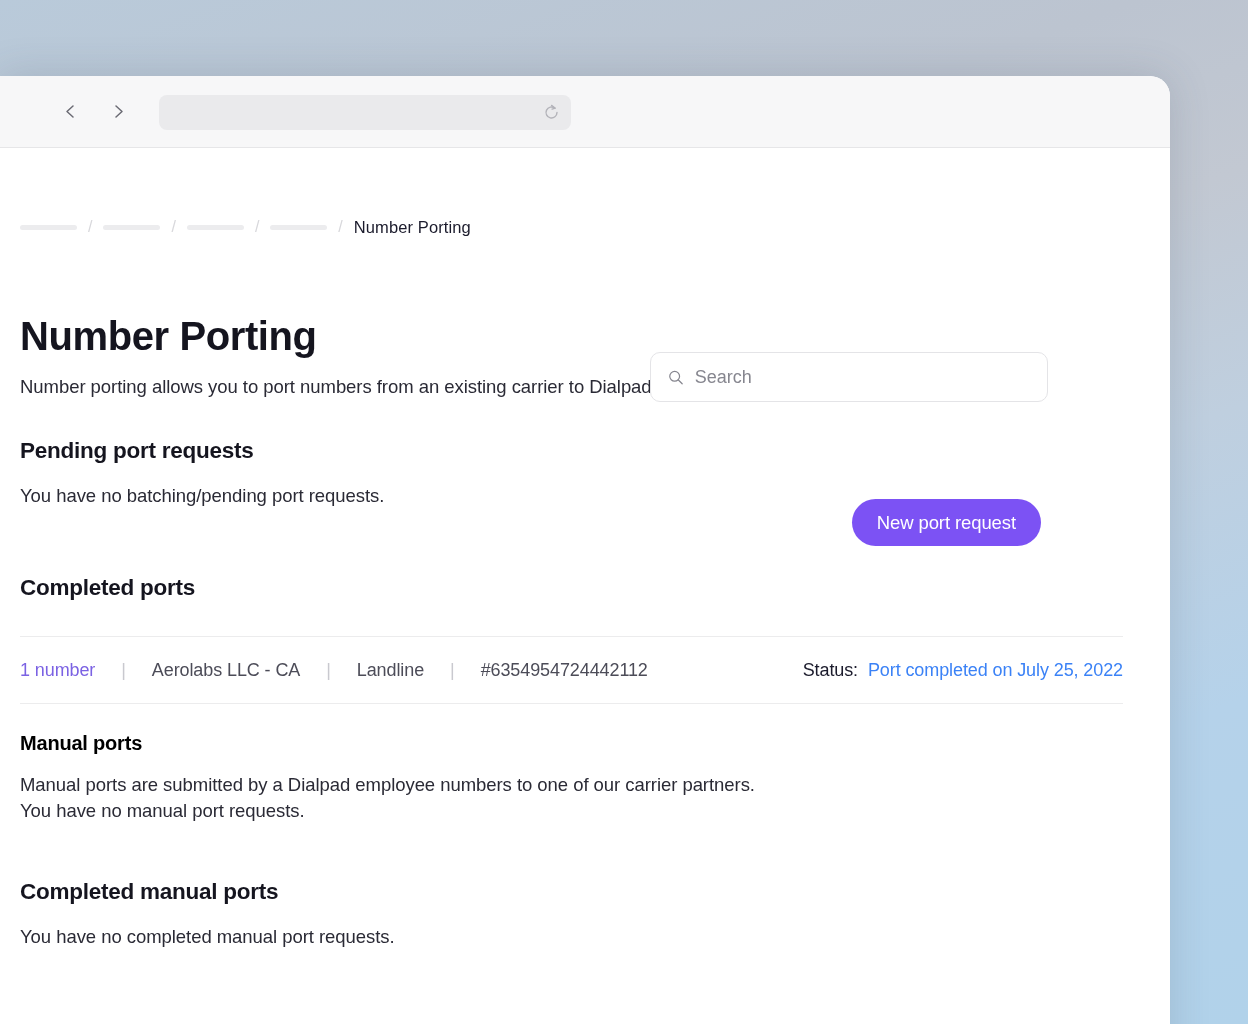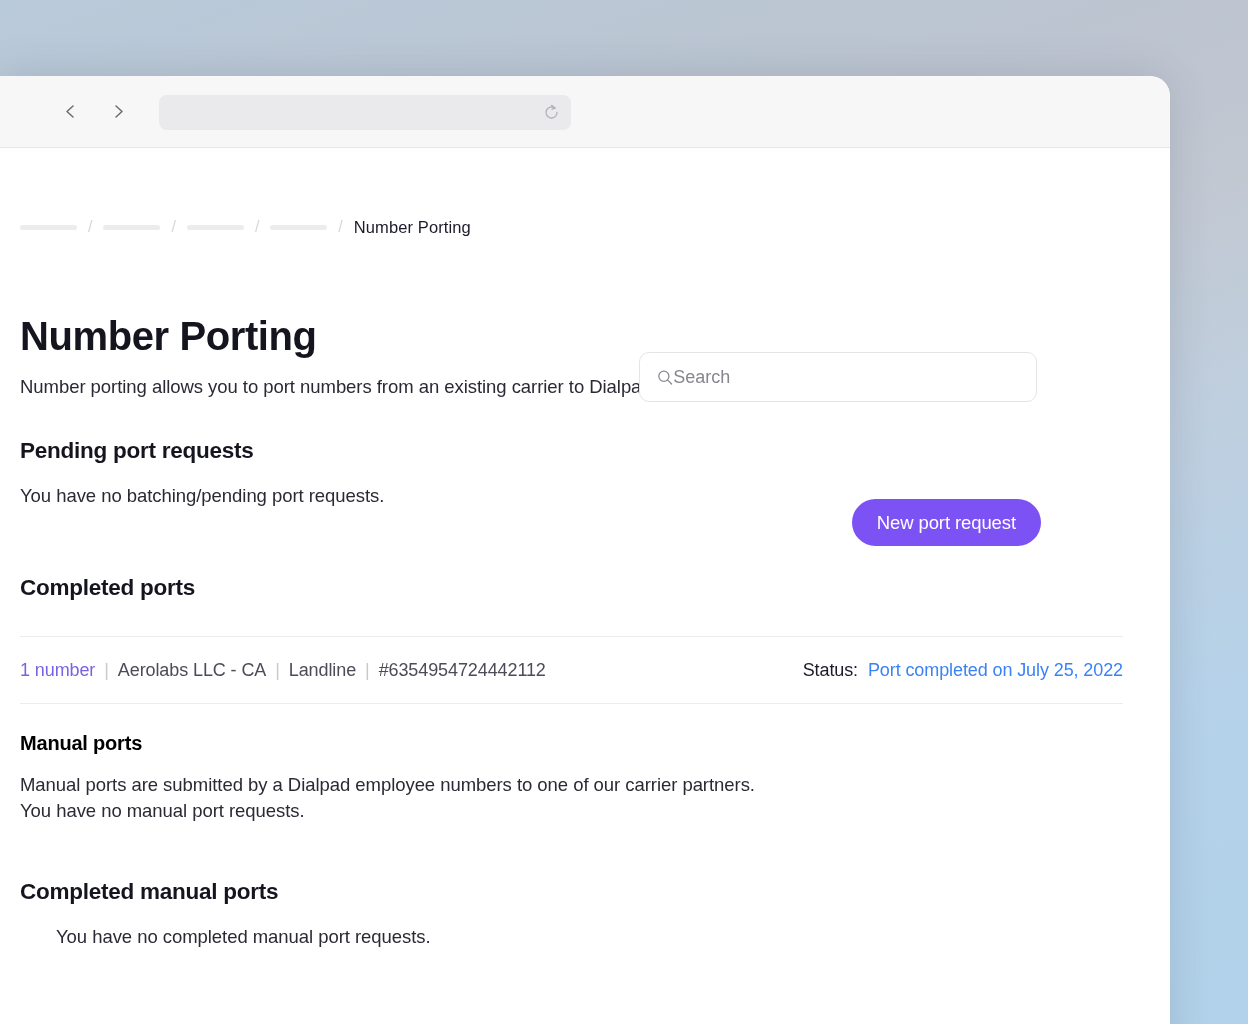--- a/index.html
+++ b/index.html
@@ -115,30 +115,31 @@
   }
   #breadcrumb-current {
     font-size: 16.5px;
     color: #1b1b2c;
     letter-spacing: 0.1px;
   }
 
   
   #search-box {
     position: absolute;
-    right: 133px;
+    right: 122px;
     top: 204px;
     width: 398px;
     height: 50px;
     border: 1px solid #e4e4e7;
     border-radius: 10px;
     background: #fff;
     display: flex;
     align-items: center;
     padding: 0 17px;
+    gap: 11px;
     cursor: text;
   }
   #search-input {
     border: none;
     outline: none;
     font-family: "Liberation Sans", sans-serif;
     font-size: 18px;
     color: #3b3b48;
     background: transparent;
     width: 100%;
@@ -216,20 +217,21 @@
     align-items: center;
     justify-content: space-between;
     height: 66px;
     width: 1103px;
   }
   #completed-row-left {
     display: flex;
     align-items: center;
     font-size: 18px;
     letter-spacing: -0.1px;
+    gap: 17px;
   }
   #port-number-link {
     color: #7b62e3;
     cursor: pointer;
   }
   .pipe {
     color: #c9c9cf;
     margin: 0 9px;
   }
   .row-meta { color: #4c4c58; }
@@ -242,21 +244,21 @@
   #port-status-value {
     color: #3b82f6;
     margin-left: 5px;
   }
 
   #manual-section { margin-top: 28px; }
   #manual-section .section-text { margin-top: 19px; }
   #manual-section .section-text.second { margin-top: 4px; }
 
   #completed-manual-section { margin-top: 57px; }
-  #completed-manual-section .section-text { margin-top: 21px; margin-left: 36px; }
+  #completed-manual-section .section-text { margin-top: 21px; }
 </style>
 </head>
 <body>
 
 <div id="browser-window">
 
   <div id="chrome-bar">
     <button class="nav-btn" id="nav-back">
       <svg width="17" height="17" viewBox="0 0 17 17" fill="none">
         <path d="M11 3 L5 8.5 L11 14" stroke="#6b6b74" stroke-width="1.5" stroke-linecap="round" stroke-linejoin="round"></path>

